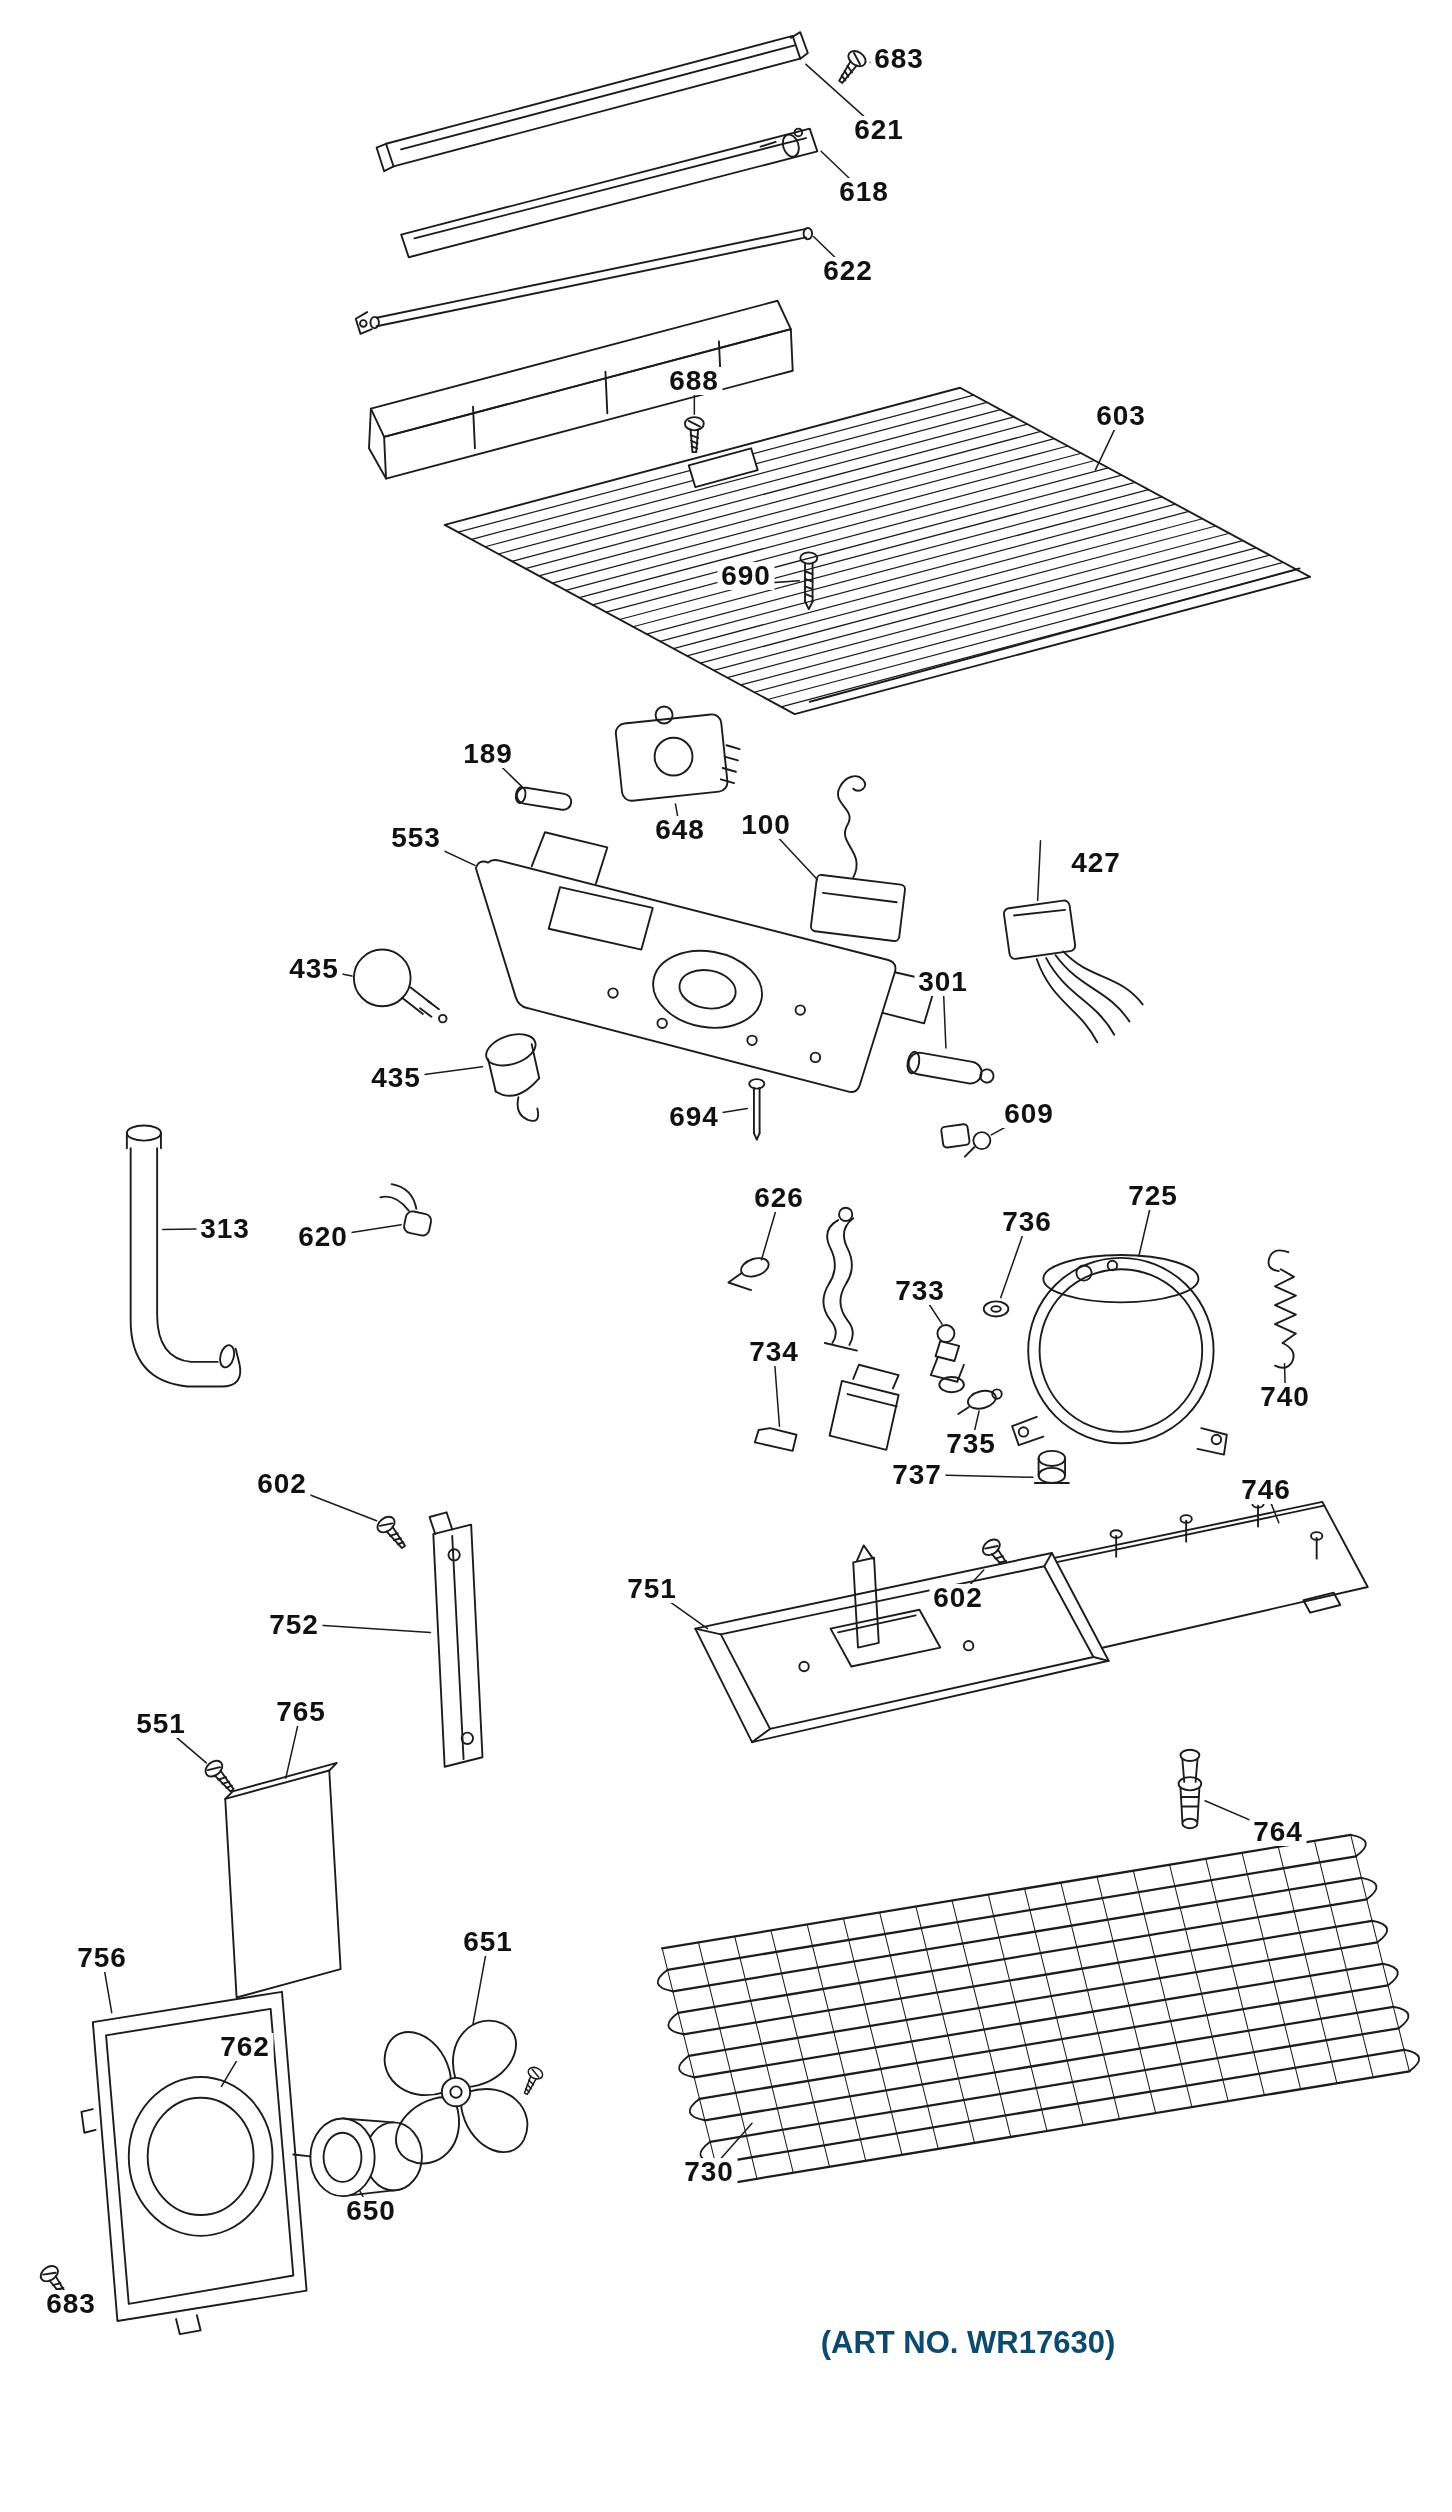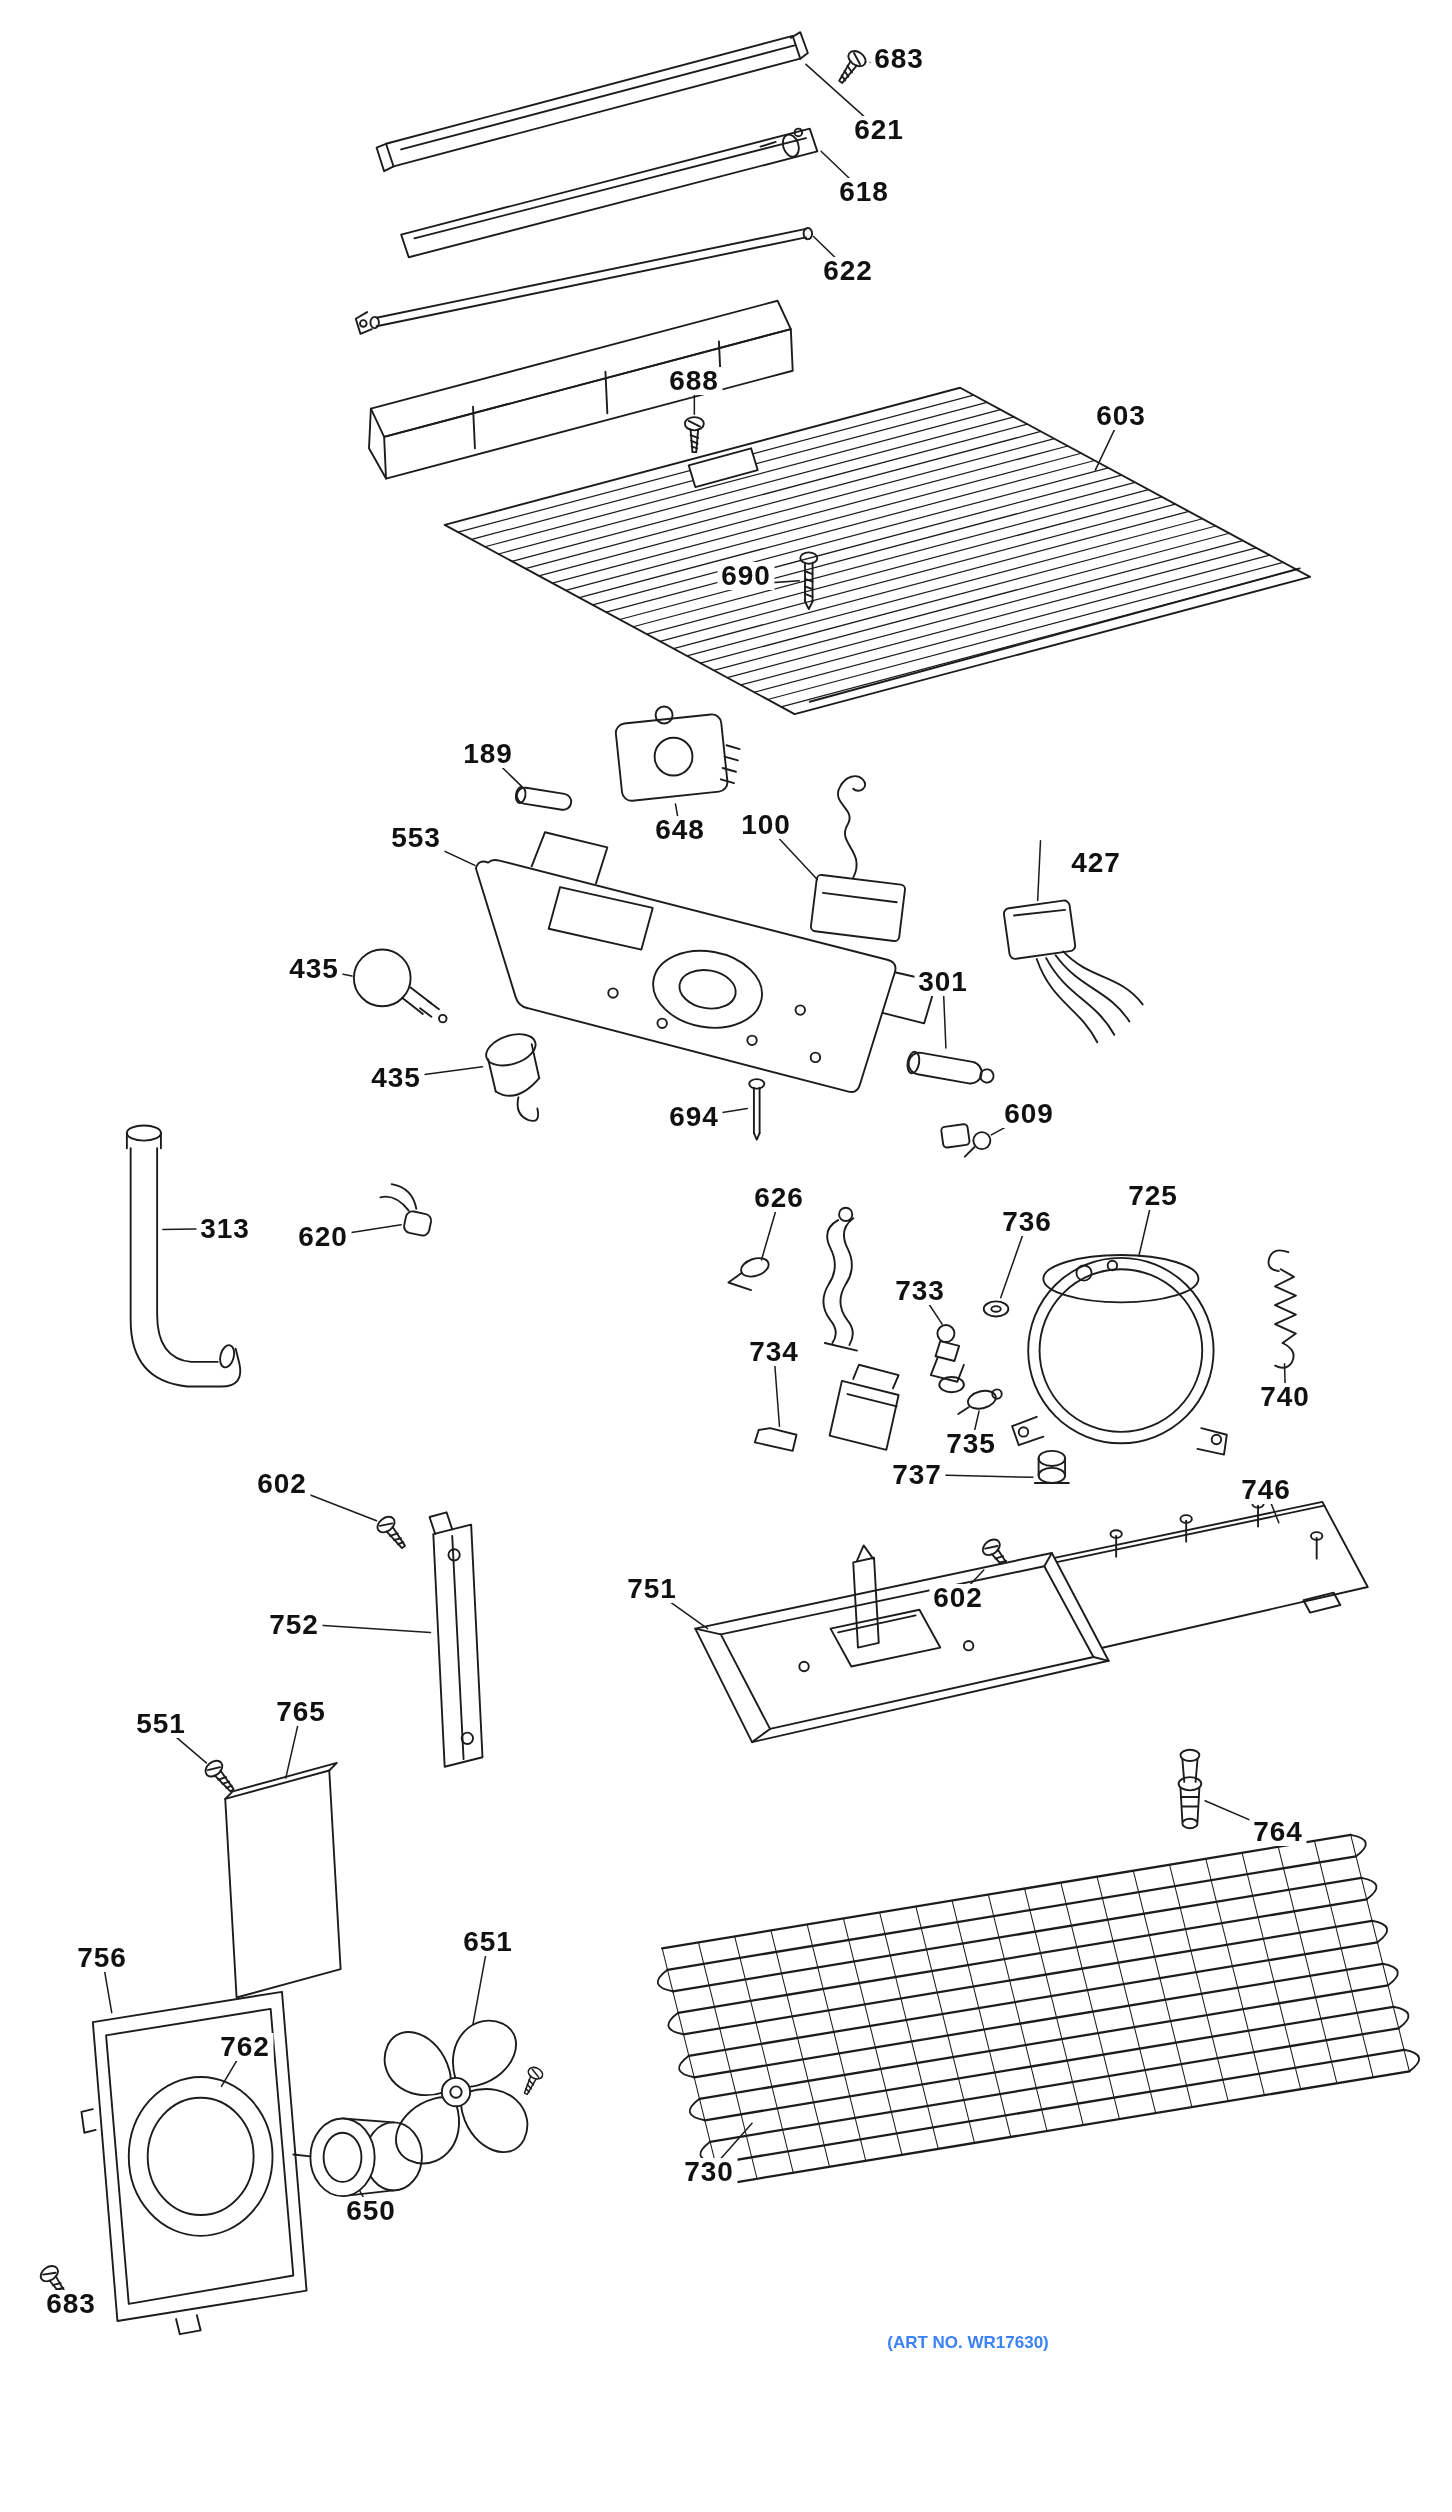--- a/index.html
+++ b/index.html
@@ -8,21 +8,21 @@
   .canvas > svg{position:absolute;left:0;top:0;width:1453px;height:2512px;}
   .ink{stroke:#1c1c1c;stroke-width:2;fill:none;stroke-linecap:round;stroke-linejoin:round;}
   #panel-ribs line{stroke-width:1.3;}
   #coil-wires line{stroke-width:1.1;}
   #coil-rows line{stroke-width:2.4;}
   #leader-lines line{stroke-width:1.6;}
   .part-label{position:absolute;transform:translate(-50%,-50%);background:#ffffff;
               padding:0 3.8px;font-size:28px;font-weight:600;color:#111;
               letter-spacing:0.9px;line-height:1;white-space:nowrap;}
   .art-no{position:absolute;left:968px;top:2343px;transform:translate(-50%,-50%);
-          font-size:17px;font-weight:700;color:#3b82f6;white-space:nowrap;}
+          font-size:31px;font-weight:700;color:#0c4a6e;white-space:nowrap;}
 </style>
 </head>
 <body>
 
 <div class="canvas">
   <svg id="diagram-svg" viewBox="0 0 1536 2656" xmlns="http://www.w3.org/2000/svg">
     <defs>
       <g id="sym-screw">
         <ellipse cx="0" cy="0" rx="10" ry="7"></ellipse>
         <line x1="-6" y1="-3" x2="6" y2="3"></line>

